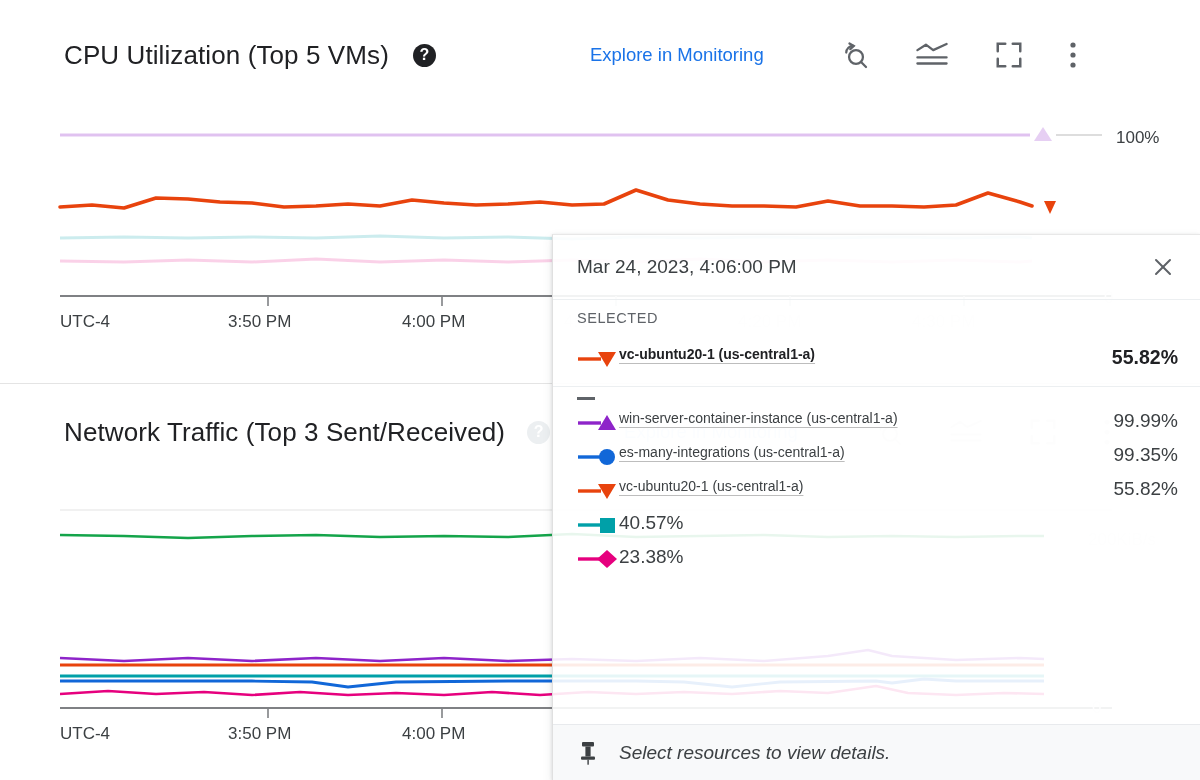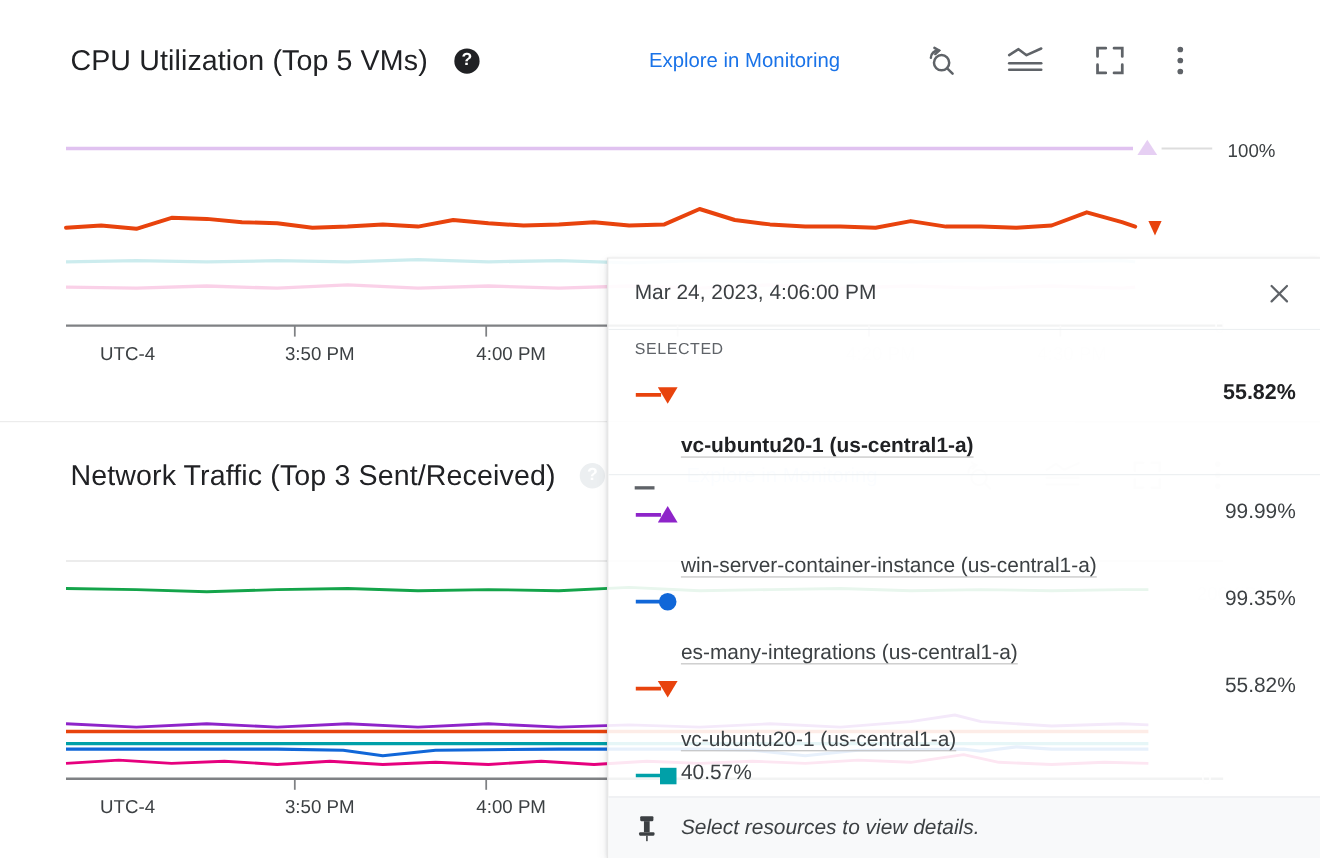--- a/index.html
+++ b/index.html
@@ -43,21 +43,21 @@
   .hdr-tools svg { display: block; }
 
   
   #card-net .card-title { margin-left: 64px; }
   #card-net .explore-link { margin-left: 74px; }
 
   
   .plot { position: absolute; left: 12px; }
   .plot svg { display: block; }
   .axis-label {
-    position: absolute; font-size: 17px; color: #3c4043; white-space: nowrap; margin-left: 31px;
+    position: absolute; font-size: 17px; color: #3c4043; white-space: nowrap;
   }
   .ylabel { position: absolute; font-size: 17px; color: #3c4043; white-space: nowrap; }
 
   
   #details-panel {
     position: absolute; left: 552px; top: 234px; width: 648px; height: 546px;
     background: rgba(255,255,255,0.90);
     border-left: 1px solid #e0e0e0;
     border-top: 1px solid #e8e8e8;
     box-shadow: 0 1px 3px rgba(60,64,67,0.16), 0 4px 10px rgba(60,64,67,0.10);
@@ -79,24 +79,24 @@
 
   .legend-row {
     display: flex; align-items: flex-start;
     padding: 3px 22px 3px 24px; min-height: 34px;
   }
   .swatch {
     flex: 0 0 auto; width: 42px; height: 24px; position: relative; margin-top: 2px;
   }
   .swatch svg { position: absolute; left: 0; top: 0; }
   .legend-name {
-    flex: 1 1 auto; font-size: 19px; color: #3c4043;
+    flex: 1 1 auto; font-size: 14px; color: #3c4043;
     text-decoration: underline; text-decoration-color: #bdbdbd;
     text-underline-offset: 4px;
-    line-height: 1.32; padding-right: 12px; margin-top: 48px;
+    line-height: 1.32; padding-right: 12px;
   }
   .legend-name.bold { font-weight: bold; color: #202124; }
   .legend-val {
     flex: 0 0 auto; font-size: 19px; color: #3c4043; text-align: right;
     white-space: nowrap; padding-top: 1px;
   }
   .legend-val.bold { font-weight: bold; color: #202124; font-size: 19.5px; }
 
   .dash-sep { padding: 10px 24px 6px 24px; }
   .dash-sep span { display: block; width: 18px; height: 2.5px; background: #5f6368; }

